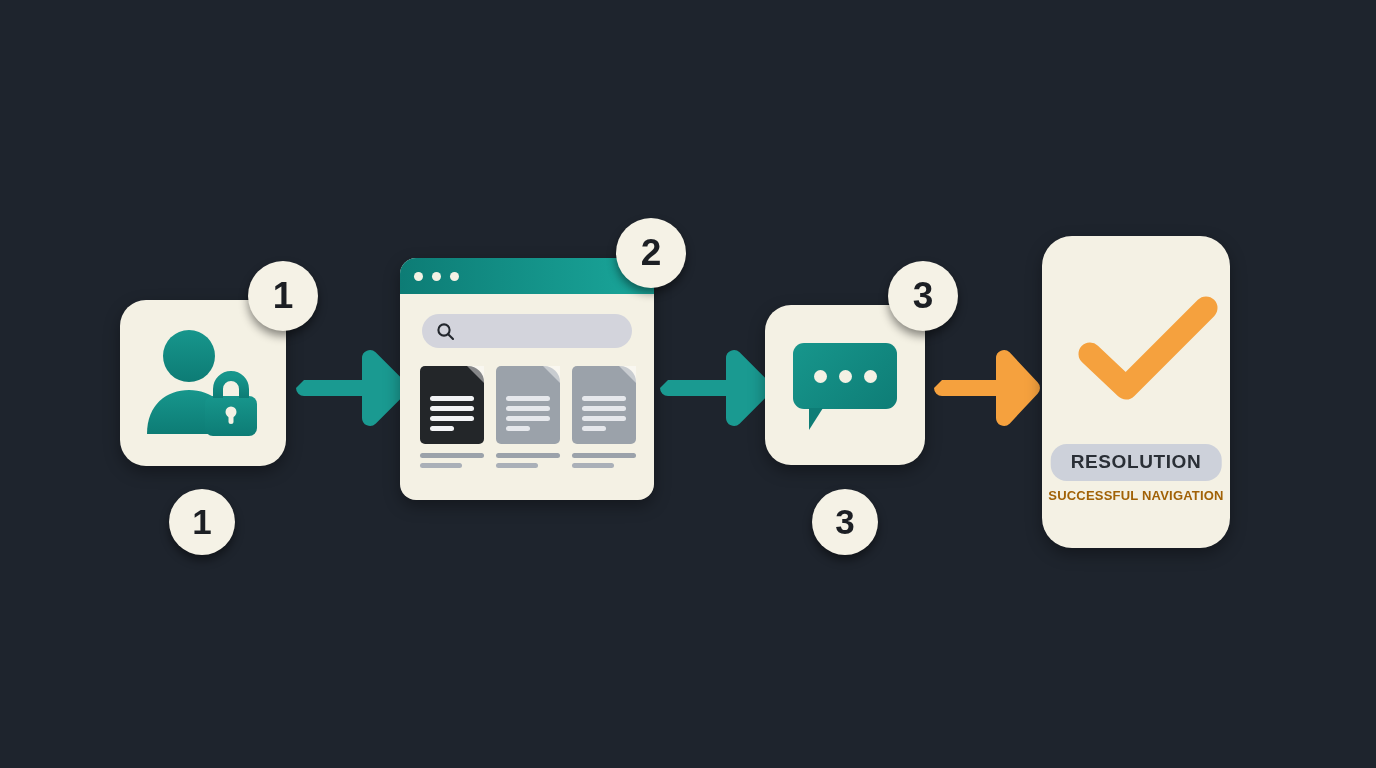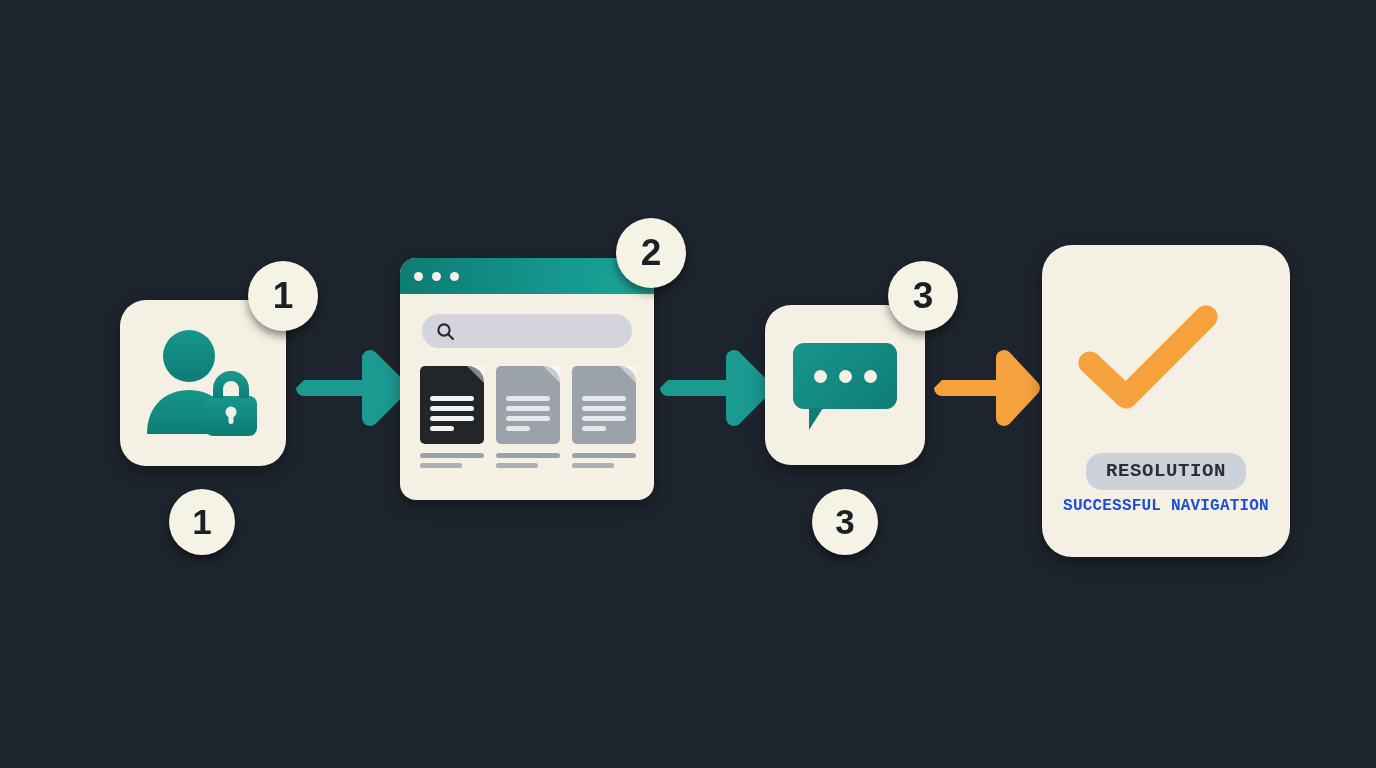--- a/index.html
+++ b/index.html
@@ -94,32 +94,32 @@
   }
   .bubble span { width: 13px; height: 13px; border-radius: 50%; background: #f4f1e4; }
   .bubble::after {
     content: ""; position: absolute; left: 16px; top: 65px;
     width: 0; height: 0;
     border-left: 14px solid #0e7d76;
     border-bottom: 22px solid transparent;
   }
 
   
-  #card-resolution { left: 1042px; top: 245px; width: 248px; height: 312px; border-radius: 30px; font-family: Liberation Mono, monospace; }
+  #card-resolution { left: 1042px; top: 236px; width: 188px; height: 312px; border-radius: 30px; }
   .check-wrap { position: absolute; left: 0; top: 52px; width: 100%; height: 120px; }
   .pill {
     position: absolute; left: 50%; top: 208px; transform: translateX(-50%);
     background: #cdd1da; border-radius: 16px;
     padding: 7px 20px 8px;
     color: #2a2f36; font-size: 19px; font-weight: bold; letter-spacing: .6px;
     white-space: nowrap;
   }
   .sub {
     position: absolute; left: 50%; top: 252px; transform: translateX(-50%);
-    color: #1d4ed8; font-size: 16px; font-weight: bold; letter-spacing: .2px;
+    color: #a16207; font-size: 13px; font-weight: bold; letter-spacing: .2px;
     white-space: nowrap;
   }
 
   
   .arrow { position: absolute; }
 
   
   .badge {
     position: absolute;
     border-radius: 50%;

